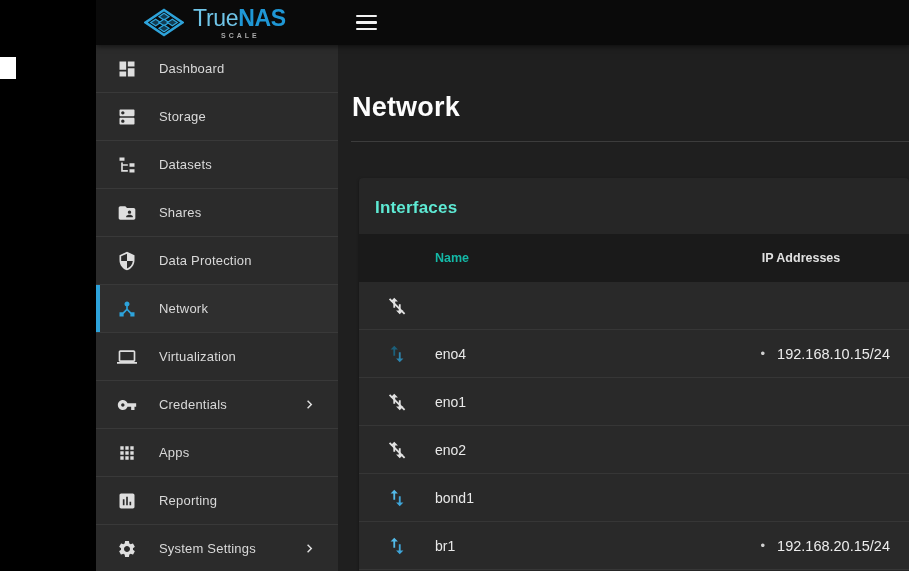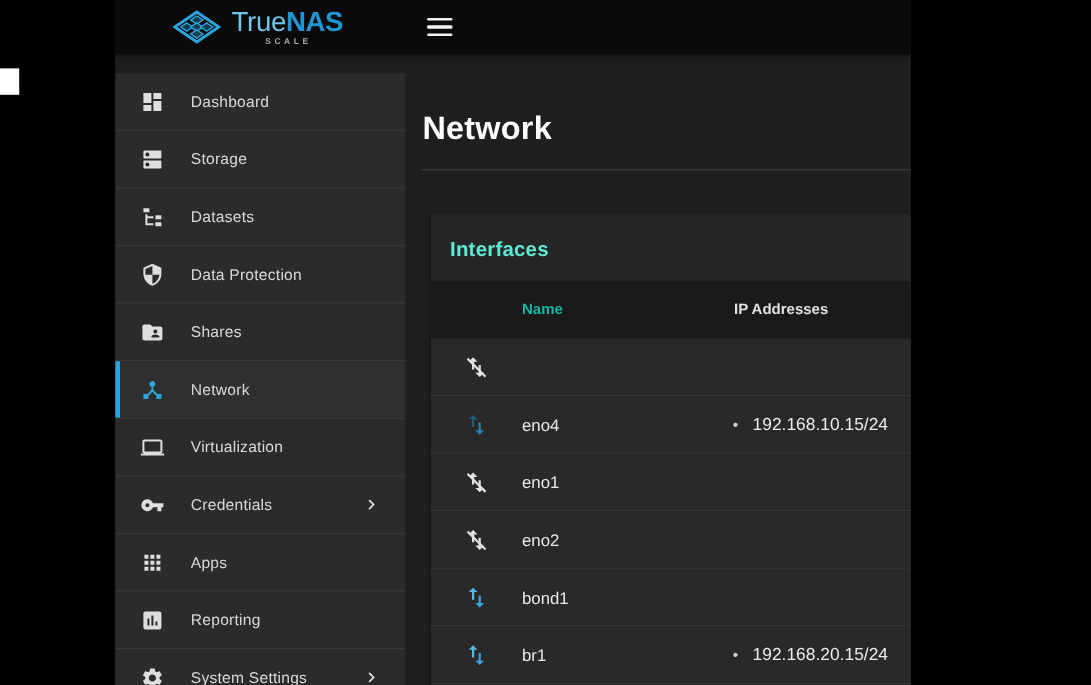--- a/index.html
+++ b/index.html
@@ -10,39 +10,39 @@
     position: relative;
     -webkit-font-smoothing: antialiased;
   }
   .sprite { position: absolute; width: 0; height: 0; overflow: hidden; }
 
   
   .left-strip { position: absolute; left: 0; top: 0; width: 96px; height: 571px; background: #000; }
   .artifact { position: absolute; left: 0; top: 57px; width: 16px; height: 22px; background: #fff; }
 
   
-  .app { position: absolute; left: 96px; top: 0; width: 663px; height: 571px; display: flex; flex-direction: column; background: #1f1f1f; }
+  .app { position: absolute; left: 96px; top: 0; width: 813px; height: 571px; display: flex; flex-direction: column; background: #1f1f1f; }
 
   
   .topbar { height: 45px; flex: 0 0 45px; background: #0a0a0a; display: flex; align-items: center; box-shadow: 0 2px 5px rgba(0,0,0,.5); position: relative; z-index: 3; }
   .logo { display: flex; align-items: center; margin-left: 48px; gap: 9px; cursor: pointer; }
   .logo-mark { width: 40px; height: 29px; }
   .logo-textwrap { display: flex; flex-direction: column; line-height: 1; }
   .logo-text { font-size: 23px; letter-spacing: -0.3px; white-space: nowrap; }
   .logo-true { color: var(--logo-true); font-weight: 400; }
   .logo-nas { color: var(--logo-nas); font-weight: 700; }
   .logo-sub { font-size: 7px; color: #a8a8a8; letter-spacing: 3px; margin: 2px 0 0 28px; font-weight: 700; }
   .hamburger { margin-left: 70px; width: 34px; height: 30px; display: flex; flex-direction: column; justify-content: center; gap: 4px; background: none; border: none; cursor: pointer; }
   .hamburger span { display: block; width: 21px; height: 2.5px; background: #f2f2f2; border-radius: 1px; }
 
   
   .body-row { flex: 1; display: flex; min-height: 0; }
 
   
-  .sidebar { width: 242px; flex: 0 0 242px; background: #2b2b2b; overflow: hidden; margin-top: 16px; }
+  .sidebar { width: 242px; flex: 0 0 242px; background: #2b2b2b; overflow: hidden; }
   .nav-item { height: 48px; display: flex; align-items: center; padding-left: 21px; border-bottom: 1px solid #393939; position: relative; cursor: pointer; }
   .nav-item.active { background: #2f2f2f; }
   .nav-item.active::before { content: ""; position: absolute; left: 0; top: 0; width: 4px; height: 100%; background: var(--accent); }
   .nav-icon { width: 20px; height: 20px; flex: 0 0 20px; margin-right: 22px; color: #dedede; }
   .nav-icon svg { width: 100%; height: 100%; fill: currentColor; }
   .nav-item.active .nav-icon { color: var(--accent); }
   .nav-label { font-size: 13px; color: #d9d9d9; font-weight: 500; letter-spacing: 0.2px; }
   .nav-chevron { margin-left: auto; margin-right: 20px; width: 17px; height: 17px; color: #e0e0e0; }
   .nav-chevron svg { width: 100%; height: 100%; fill: currentColor; }
 
@@ -174,30 +174,30 @@
 
   <div class="nav-item">
     <span class="nav-icon"><svg>
               <use href="#icon-datasets"></use>
             </svg></span>
     <span class="nav-label">Datasets</span>
   </div>
 
   <div class="nav-item">
     <span class="nav-icon"><svg>
+              <use href="#icon-shares"></use>
+            </svg></span>
+    <span class="nav-label">Shares</span>
+  </div>
+
+  <div class="nav-item">
+    <span class="nav-icon"><svg>
               <use href="#icon-shield"></use>
             </svg></span>
     <span class="nav-label">Data Protection</span>
-  </div>
-
-  <div class="nav-item">
-    <span class="nav-icon"><svg>
-              <use href="#icon-shares"></use>
-            </svg></span>
-    <span class="nav-label">Shares</span>
   </div>
 
   <div class="nav-item active">
     <span class="nav-icon"><svg>
               <use href="#icon-network"></use>
             </svg></span>
     <span class="nav-label">Network</span>
   </div>
 
   <div class="nav-item">

